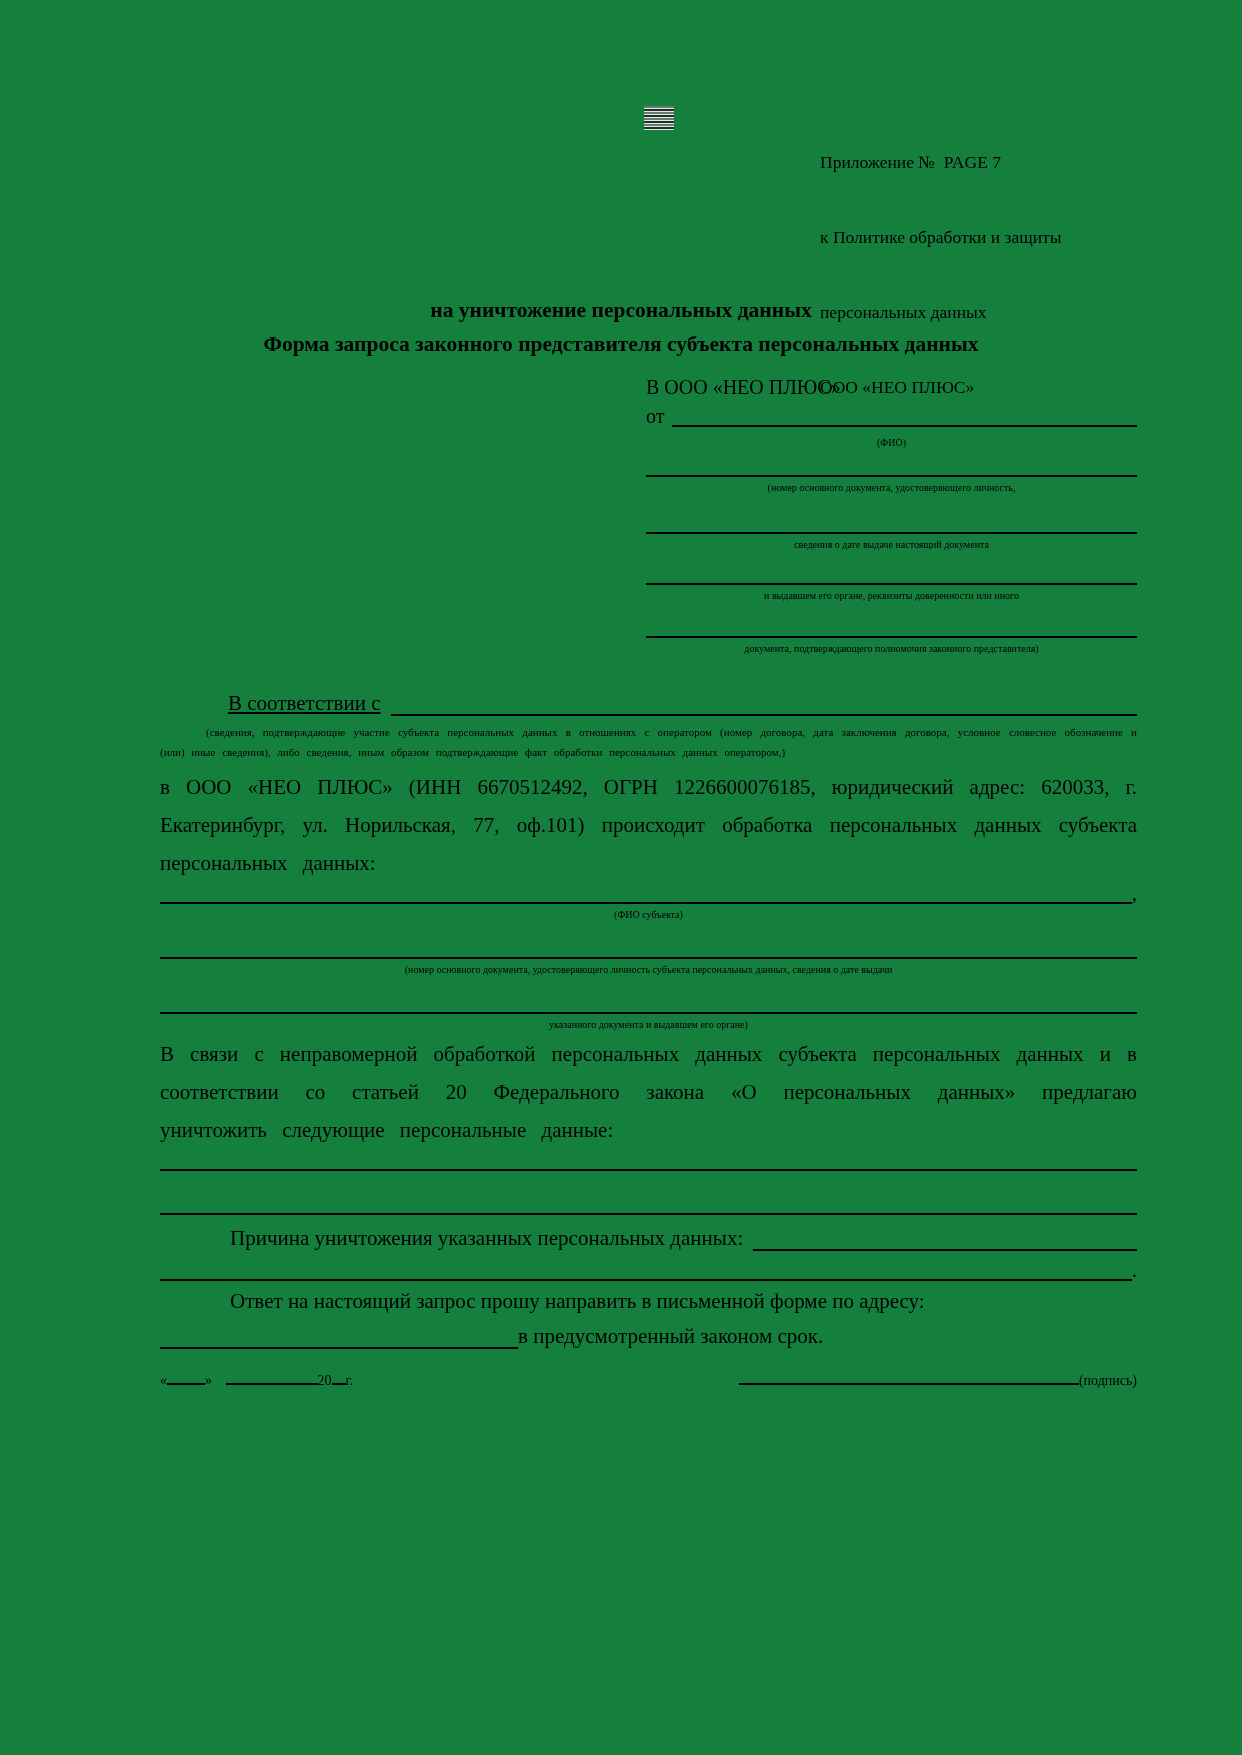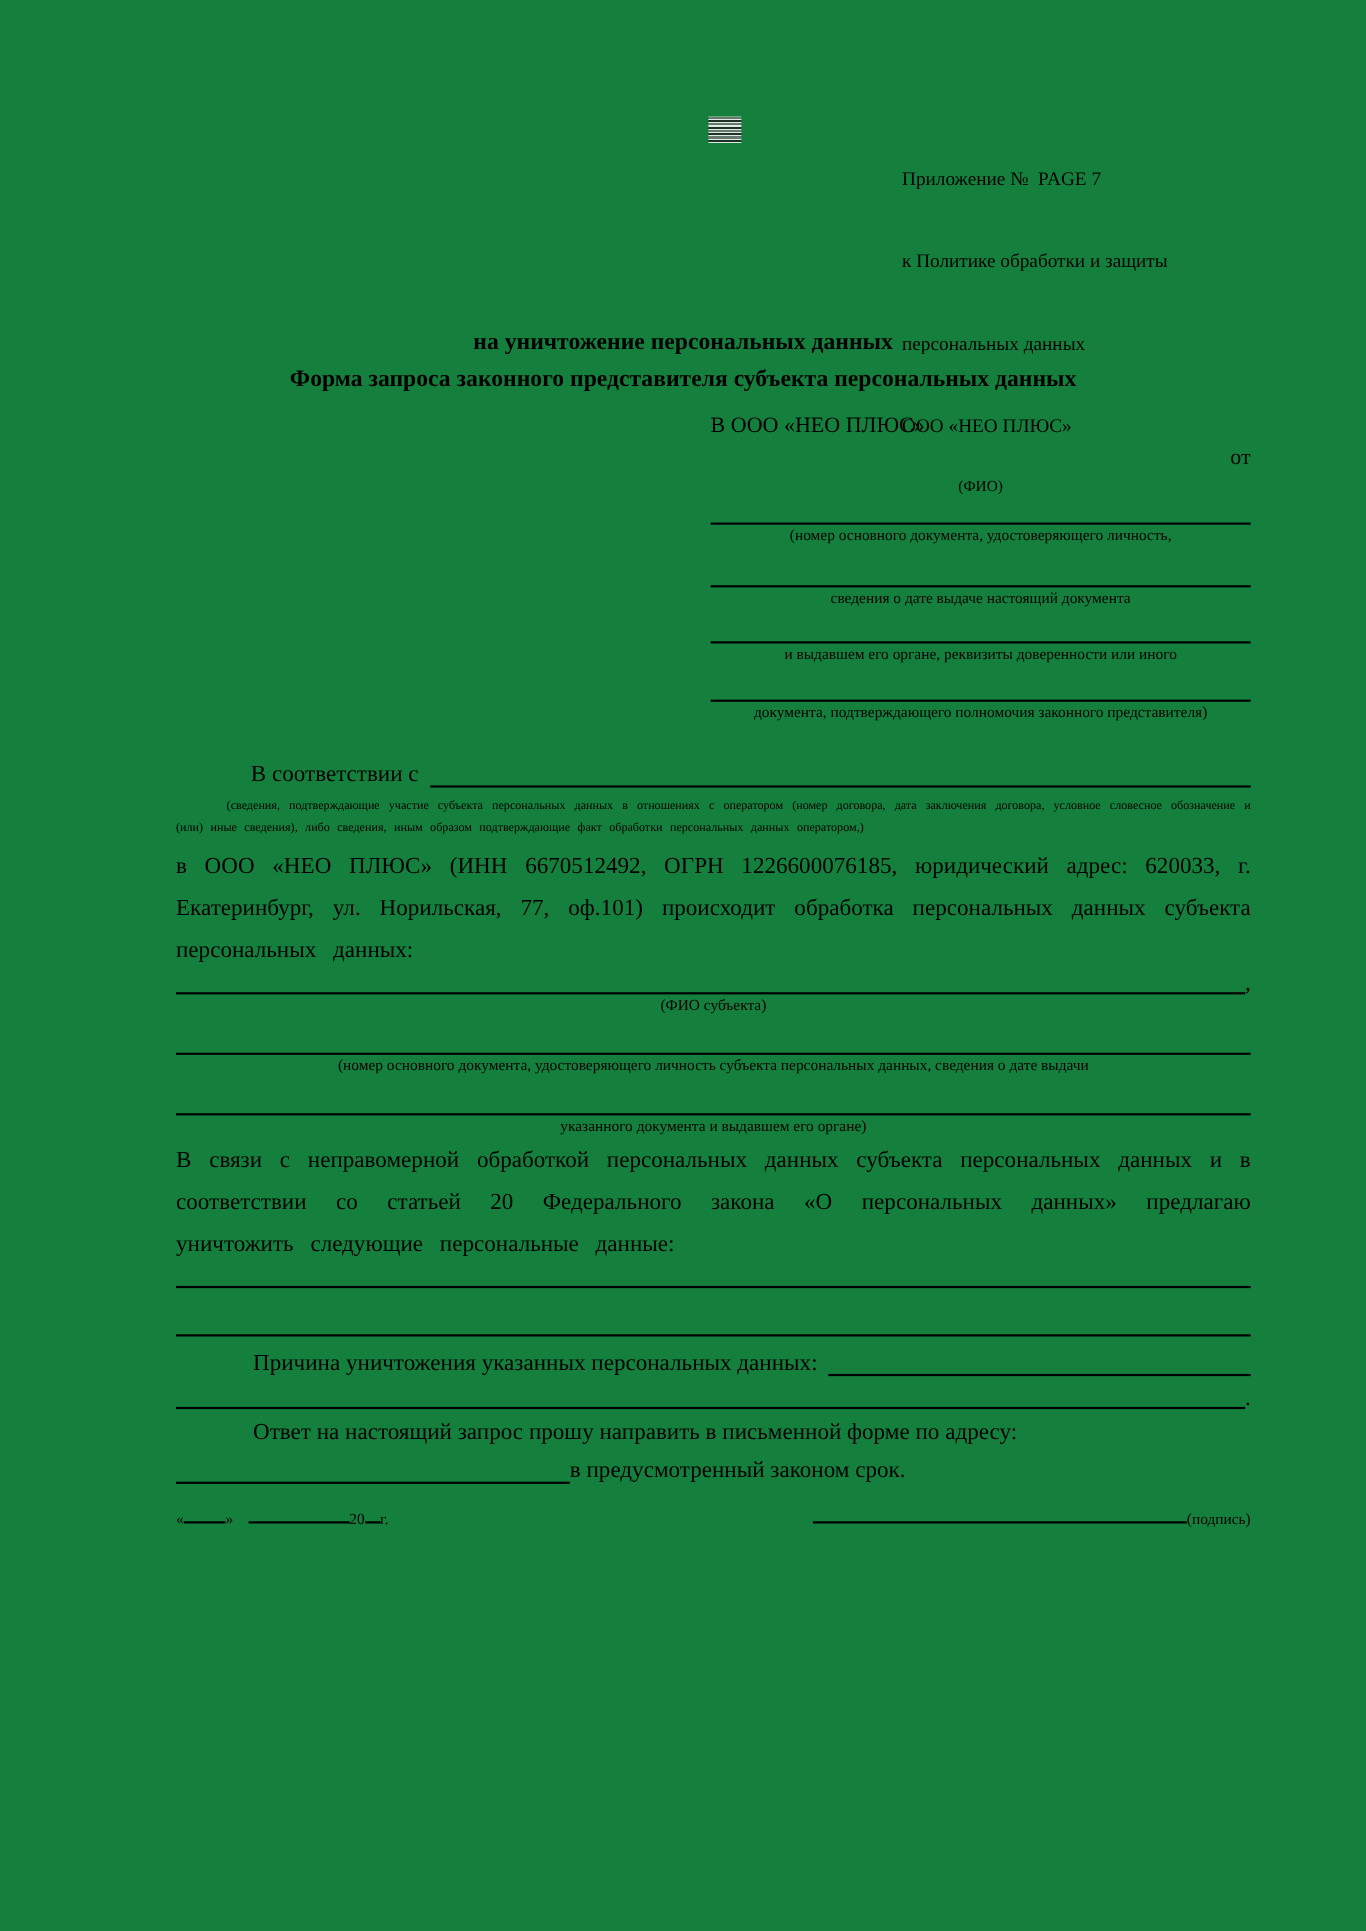--- a/index.html
+++ b/index.html
@@ -19,29 +19,29 @@
   .hdr {
     position:absolute; left:820px; top:100px;
     font-size:17.5px; line-height:25px; white-space:pre-wrap;
   }
   .title {
     position:absolute; left:60px; top:293px; width:1122px;
     text-align:center; font-weight:bold; font-size:21.5px; line-height:34px;
   }
   .addr { position:absolute; left:646px; top:374px; width:491px; font-size:20px; }
   .addr-to { line-height:27px; }
-  .from-row { display:flex; align-items:flex-end; gap:8px; margin-top:4px; height:27px;flex-direction:column; }
+  .from-row { display:flex; align-items:flex-start; gap:8px; margin-top:4px; height:27px; }
   .fill { flex:1 1 auto; border-bottom:2px solid #000; height:22px; }
-  .cap { text-align:center; font-size:14px; line-height:16px; margin-top:3px; }
+  .cap { text-align:center; font-size:10px; line-height:16px; margin-top:3px; }
   .fline { border-bottom:2px solid #000; }
   .h26{height:26px;} .h38{height:38px;} .h32{height:32px;} .h34{height:34px;} .h36{height:36px;}
   .h22{height:22px;} .h44{height:44px;}
   .main { position:absolute; left:160px; top:688px; width:977px; font-size:21px; }
   .acc-row { display:flex; align-items:flex-end; gap:10px; height:28px; }
-  .acc-row .lbl { margin-left:68px; white-space:nowrap; }
+  .acc-row .lbl { margin-left:68px; white-space:nowrap;text-decoration:underline; }
   .fineprint {
     margin-top:6px; font-size:11px; line-height:20px;
     text-align:justify; text-indent:46px; word-spacing:4px;
   }
   .para { margin-top:6px; line-height:38px; text-align:justify; word-spacing:10px;font-family:Liberation Serif, serif; }
   .suffix-row { display:flex; align-items:flex-end; }
   .suffix-row .tail { white-space:nowrap; line-height:22px; }
   .reason-row { display:flex; align-items:flex-end; gap:10px; margin-top:4px; height:32px;justify-content:space-between; }
   .reason-row .lbl { margin-left:70px; white-space:nowrap; }
   .reply { margin-top:4px; line-height:32px; text-indent:70px; }

